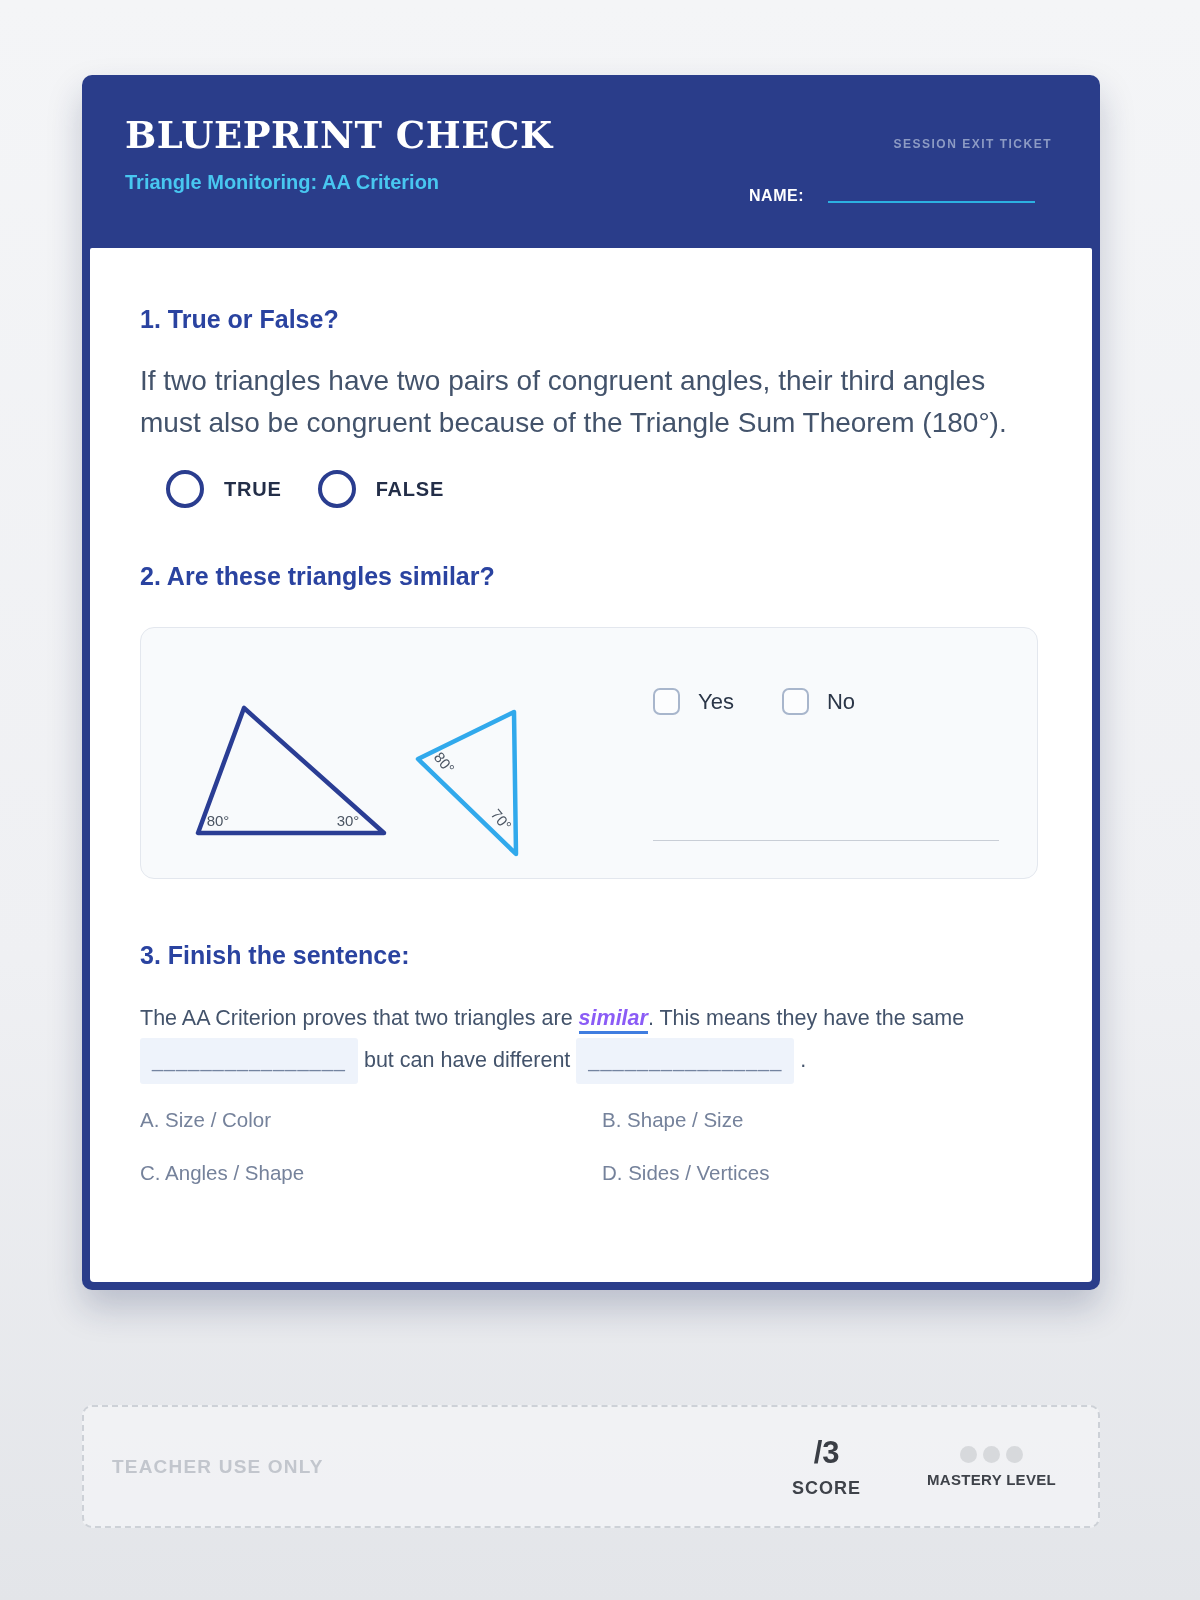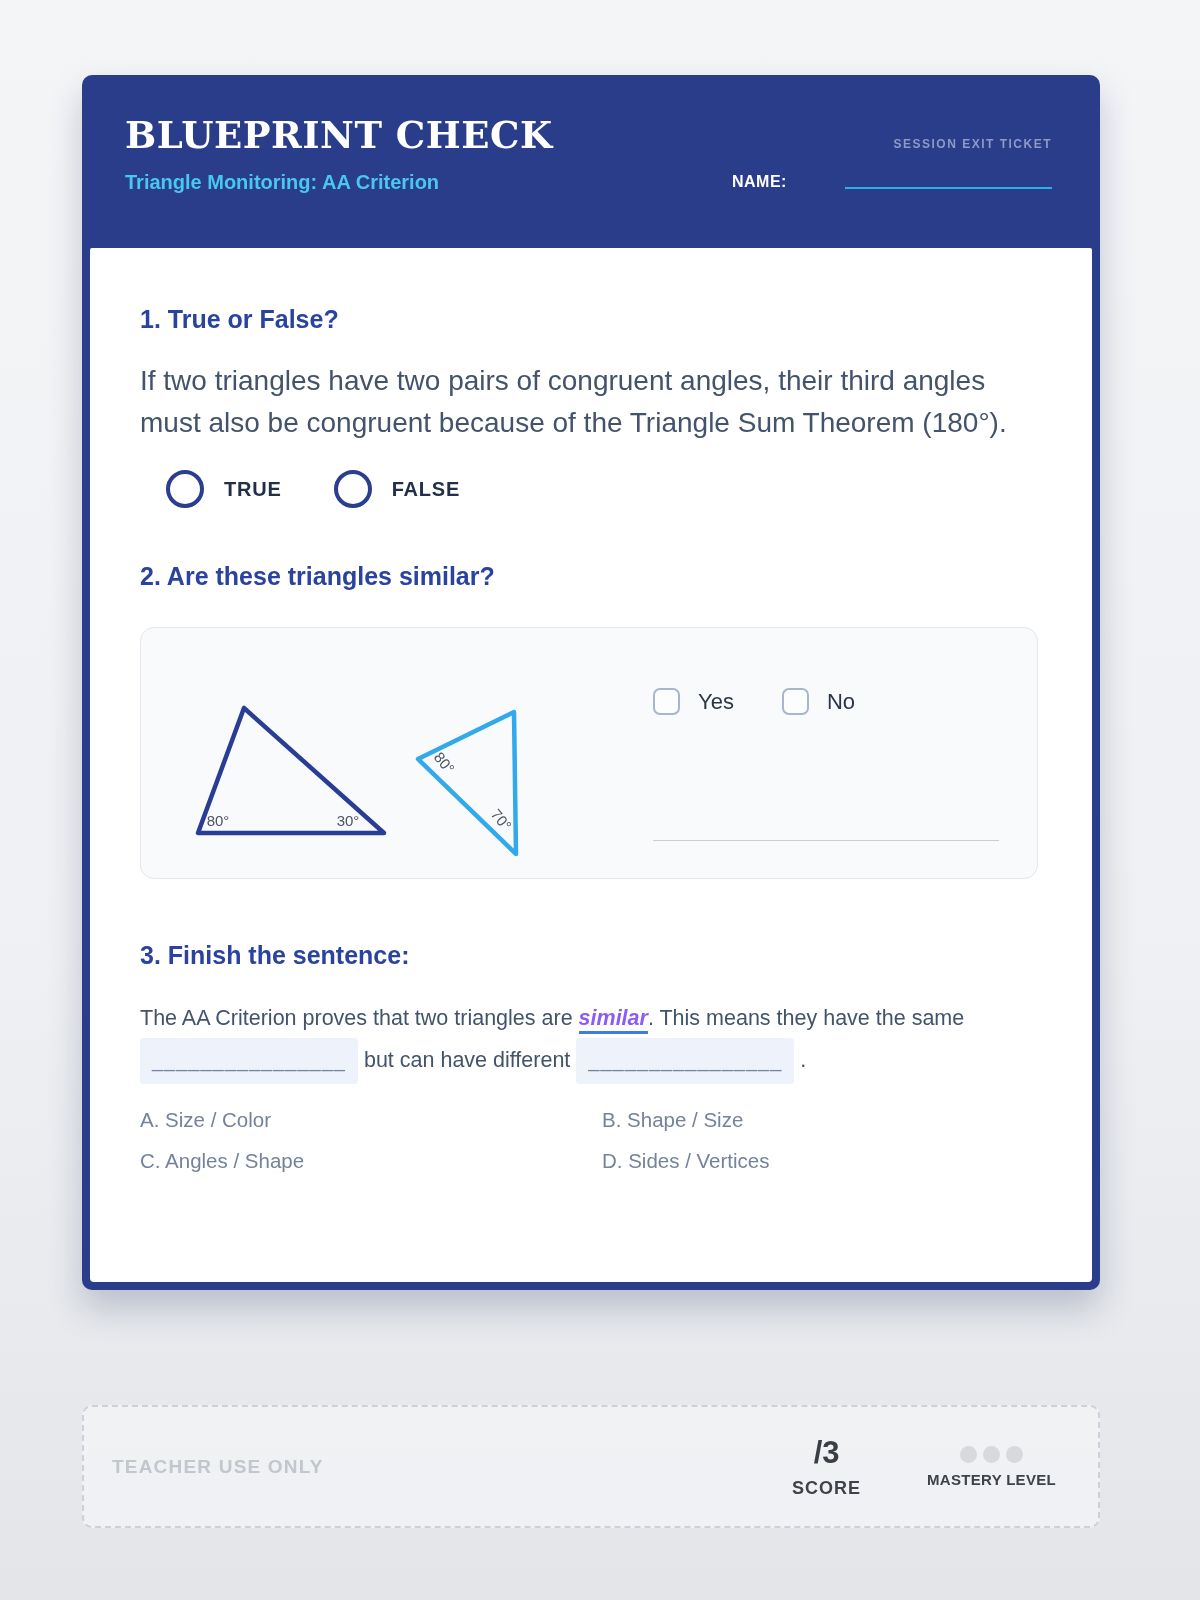--- a/index.html
+++ b/index.html
@@ -17,34 +17,34 @@
     box-shadow:0 18px 35px rgba(25,35,80,.22);
   }
   .card-header { position:relative; height:166px; padding:38px 48px 8px 43px; }
   .brand-title {
     color:#ffffff; font-family:"DejaVu Serif","Liberation Serif",serif;
     font-weight:800; font-size:37px; letter-spacing:.5px;
   }
   .brand-sub { color:#48c7f0; font-size:20px; font-weight:700; margin-top:14px; }
   .header-right { position:absolute; top:62px; right:48px; text-align:right; width:320px; }
   .ticket-label { color:#8d9bc4; font-size:12px; font-weight:700; letter-spacing:1.5px; }
-  .name-row { margin-top:22px; display:flex; align-items:flex-end; justify-content:space-between; gap:24px; }
+  .name-row { margin-top:36px; display:flex; align-items:flex-end; justify-content:center; gap:24px; }
   .name-label { color:#ffffff; font-size:16px; font-weight:700; letter-spacing:.5px; }
   .name-line { width:207px; height:2px; background:#2cb1e2; margin-bottom:2px; }
 
   
   .sheet {
     position:absolute; left:8px; right:8px; top:173px; bottom:8px;
     background:#ffffff; border-radius:2px 2px 4px 4px;
     padding:57px 50px 0 50px; overflow:hidden;
   }
   .q-heading { color:#2a43a0; font-size:25px; font-weight:700; }
   .q1-prompt { margin-top:26px; width:890px; color:#43536b; font-size:28px; line-height:42px; }
 
-  .radio-row { margin-top:26px; display:flex; align-items:center; gap:52px; margin-left:26px; }
+  .radio-row { margin-top:26px; display:flex; align-items:center; gap:36px; margin-left:26px; }
   .radio-opt { display:flex; align-items:center; gap:20px; }
   .radio-circle {
     width:38px; height:38px; border-radius:50%;
     border:4px solid #2a3d8f; background:#fff; cursor:pointer;
   }
   .radio-label { color:#232e48; font-size:20px; font-weight:700; letter-spacing:.8px; }
 
   .q2-heading { margin-top:54px; }
   .q2-box {
     position:relative; margin-top:36px; width:898px; height:252px;
@@ -67,21 +67,21 @@
     color:#8b5cf6; font-weight:700; font-style:italic;
     border-bottom:3px solid #3f7de0; padding-bottom:1px;
   }
   .blank {
     display:inline-block; background:#eef3fb; color:#7484a0;
     padding:2px 12px 4px 12px; border-radius:3px; font-size:20px;
     letter-spacing:1px; cursor:text;
   }
   .q3-options {
     margin-top:24px; display:grid; grid-template-columns:462px auto;
-    row-gap:17px; color:#75829b; font-size:20.5px;
+    row-gap:29px; color:#75829b; font-size:20.5px;
   }
 
   
   .teacher-box {
     position:absolute; left:82px; top:1405px; width:1018px; height:123px;
     border:2px dashed #cdd1d7; border-radius:10px;
     background:rgba(250,250,251,.55);
     display:flex; align-items:center; padding:0 42px 0 28px;
   }
   .teacher-label { color:#c2c6cd; font-size:19px; font-weight:700; letter-spacing:1.2px; flex:1; }

